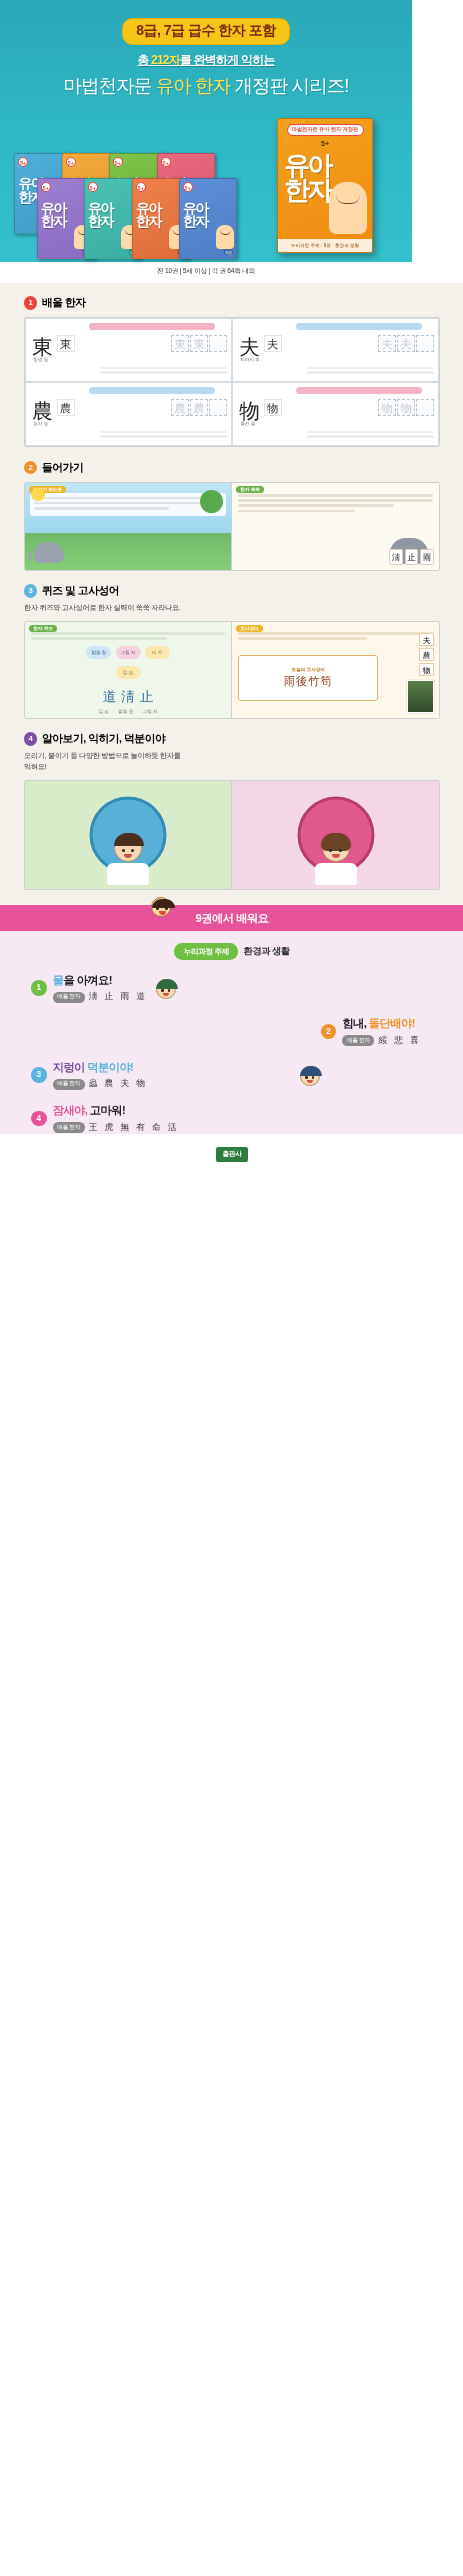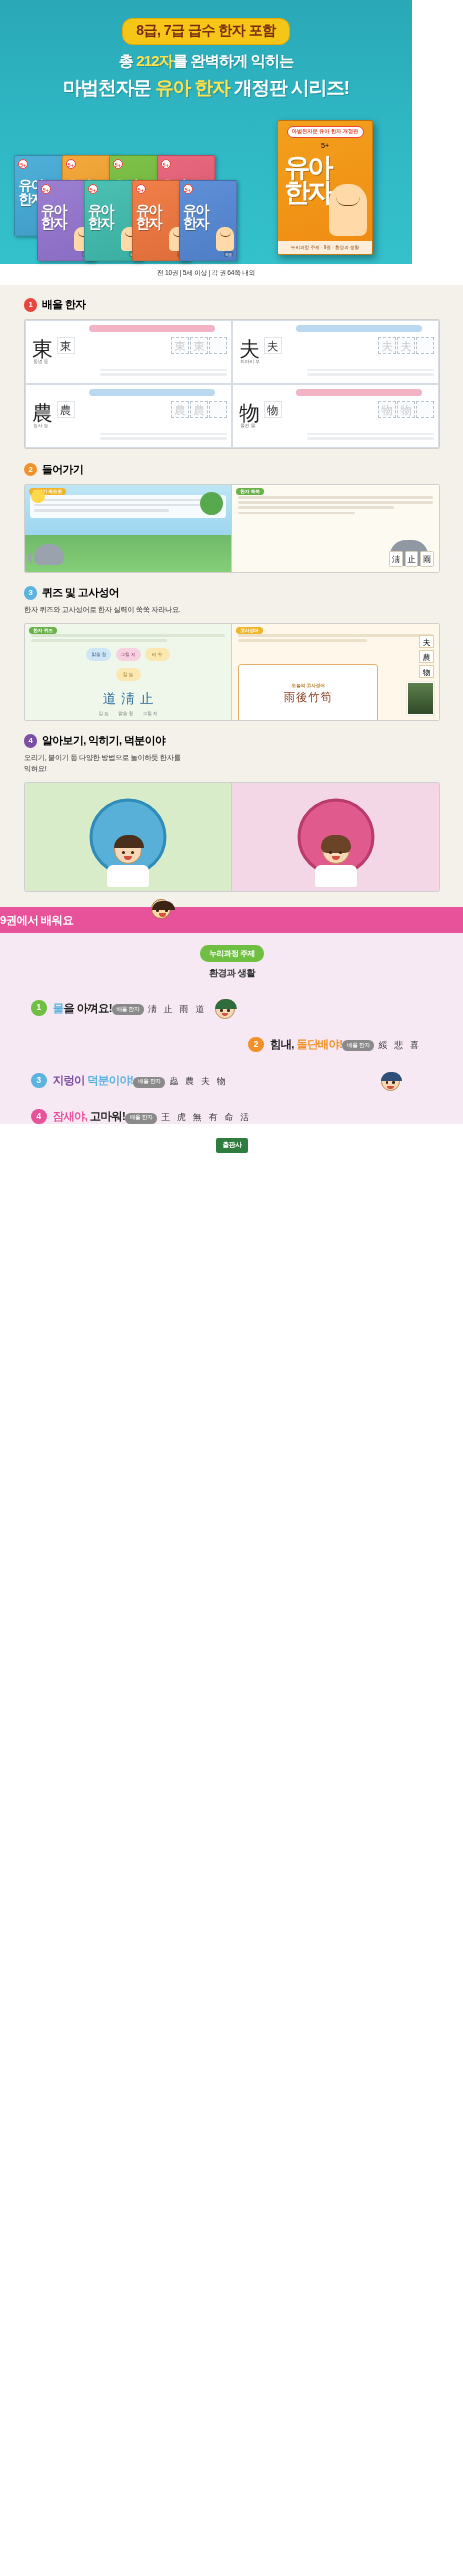--- a/index.html
+++ b/index.html
@@ -28,31 +28,32 @@
     color: #7a2b12;
     font-size: 14px;
     font-weight: bold;
     padding: 3.6px 13.4px;
     border-radius: 10.3px;
     letter-spacing: -0.5px;
     border: 1px solid #e8a900;
   }
   .hero-line2 {
     margin-top: 7.2px;
-    font-size: 15px;
+    font-size: 12px;
     font-weight: bold;
     color: #ffffff;
     letter-spacing: -0.8px;
     text-shadow: 1px 1px 0 rgba(0,0,0,0.18);
+    text-decoration: underline;
   }
   .hero-line2 .hl { color: #ffe14d; }
   .hero-line3 {
     margin-top: 4.1px;
     font-size: 18.5px;
-    font-weight: bold;
+    font-weight: normal;
     color: #ffffff;
     letter-spacing: -0.9px;
     text-shadow: 1px 1px 0 rgba(0,0,0,0.18);
   }
   .hero-line3 .hl { color: #ffe14d; }
 
   
   .books {
     position: relative;
     height: 155px;
@@ -487,25 +488,25 @@
   .hanja-row span {
     font-family: "DejaVu Serif", serif;
     font-size: 13.4px;
     color: #2c6a9e;
   }
   .quiz-labels {
     display: flex; gap: 9.3px; justify-content: center; margin-top: 3.1px;
     font-size: 4.6px; color: #777;
   }
   .idiom-box {
-    margin-top: 22px;
+    margin-top: 15px;
     background: #fff;
     border: 1px solid #e2b06a;
     border-radius: 3.1px;
-    padding: 18px;
+    padding: 11px;
     text-align: center;
   }
   .idiom-box .ititle {
     font-size: 4.6px;
     color: #b5771f;
     font-weight: bold;
   }
   .idiom-box .ihanja {
     font-family: "DejaVu Serif", serif;
     font-size: 11.3px;
@@ -609,36 +610,35 @@
 
   
   .sec-learn {
     background: #f6e9f3;
     padding-bottom: 0;
   }
   .pink-banner {
     background: #e8529a;
     height: 26px;
     position: relative;
-    text-align: left;
+    text-align: center;
   }
   .pink-banner .pb-title {
     line-height: 26px;
     font-size: 11.3px;
     color: #fff;
     font-weight: bold;
     letter-spacing: -0.5px;
   }
   .theme-row {
     margin: 12.4px auto 0;
     display: flex;
     justify-content: center;
     align-items: center;
     gap: 5.2px;
-    flex-direction: column;
   }
   .theme-label {
     background: #6dbе3f;
     background: #6fbf42;
     color: #fff;
     font-size: 7.7px;
     font-weight: bold;
     padding: 3.1px 9.3px;
     border-radius: 8.2px;
     letter-spacing: -0.4px;
@@ -691,21 +691,21 @@
     padding: 1.5px 4.6px;
     border-radius: 5.2px;
     letter-spacing: -0.3px;
   }
   .hanja-chars {
     font-family: "DejaVu Serif", serif;
     font-size: 8.8px;
     letter-spacing: 2.1px;
     color: #333;
   }
-  .lesson-body { display: flex; flex-direction: row; }
+  .lesson-body { display: flex; flex-direction: column; }
 
   .mascot-small {
     width: 25px; height: 30px;
     position: relative;
     flex: 0 0 auto;
   }
   .mascot-small .ms-face {
     width: 19.6px; height: 19.6px; border-radius: 50%;
     background: #f6d8b6; border: 1px solid #c08c54;
     margin: 6.2px auto 0; position: relative;

